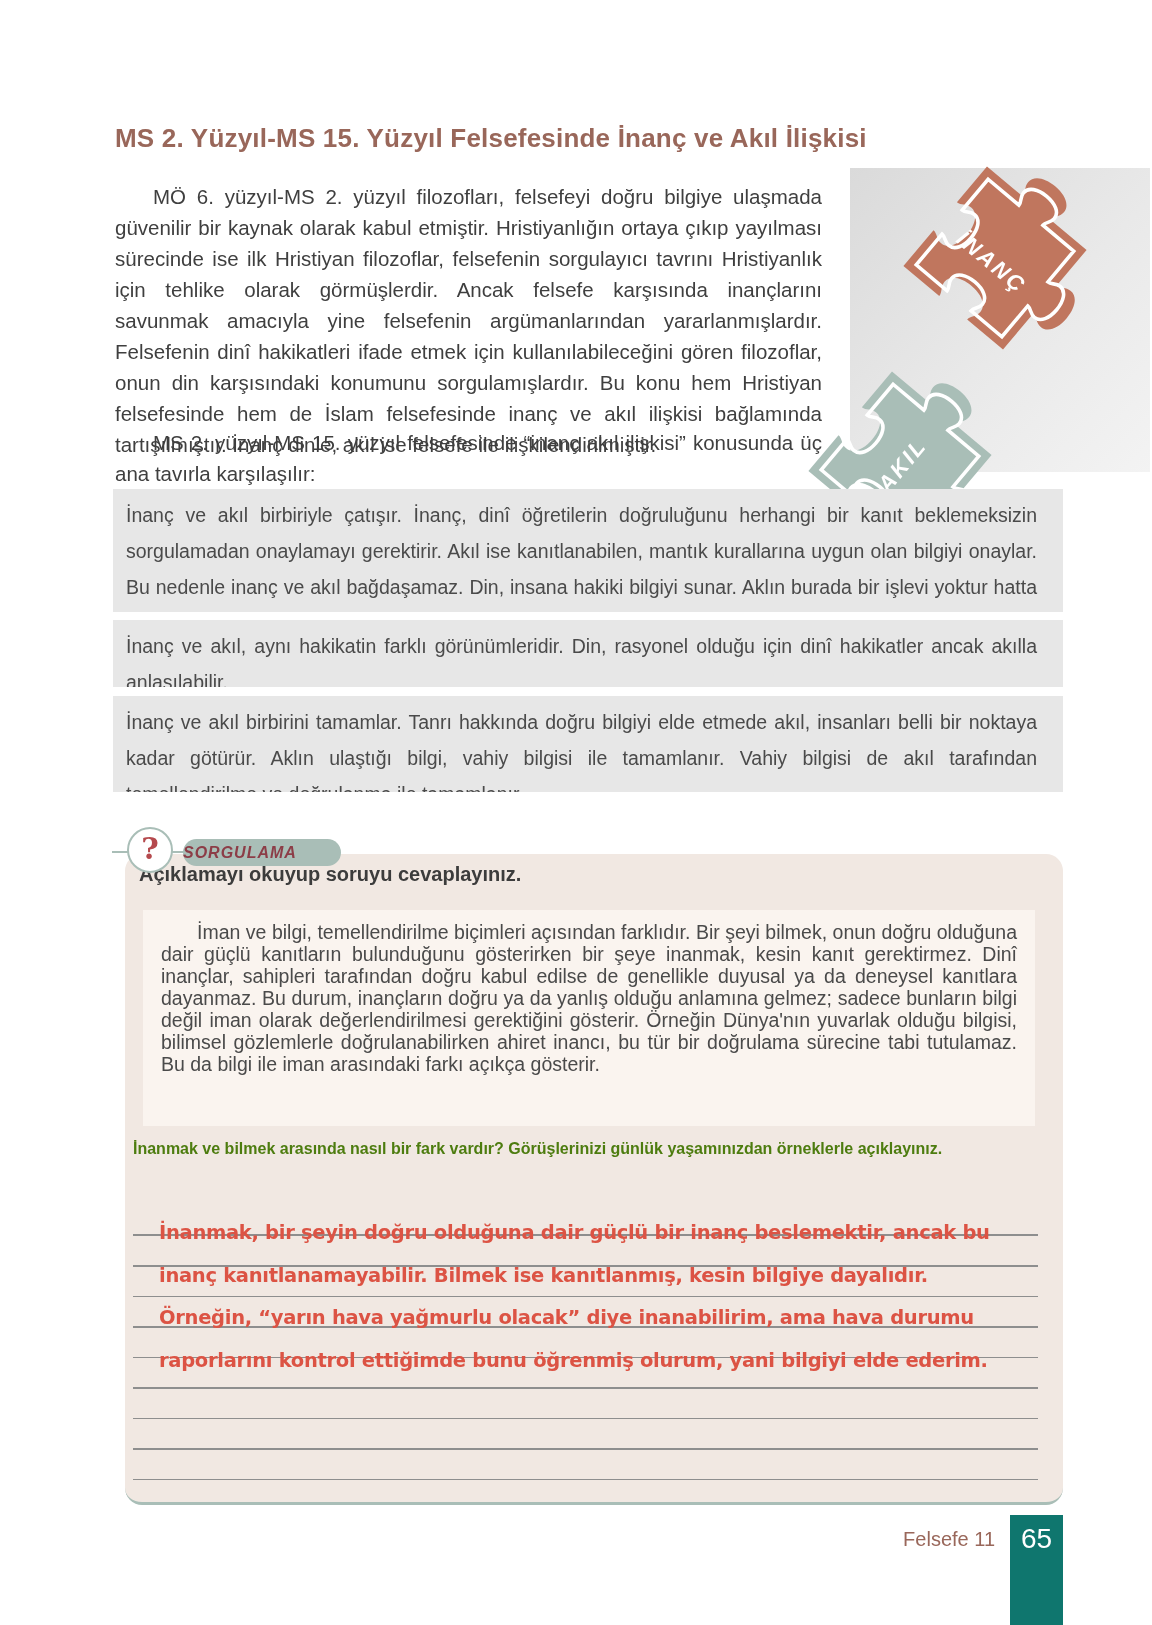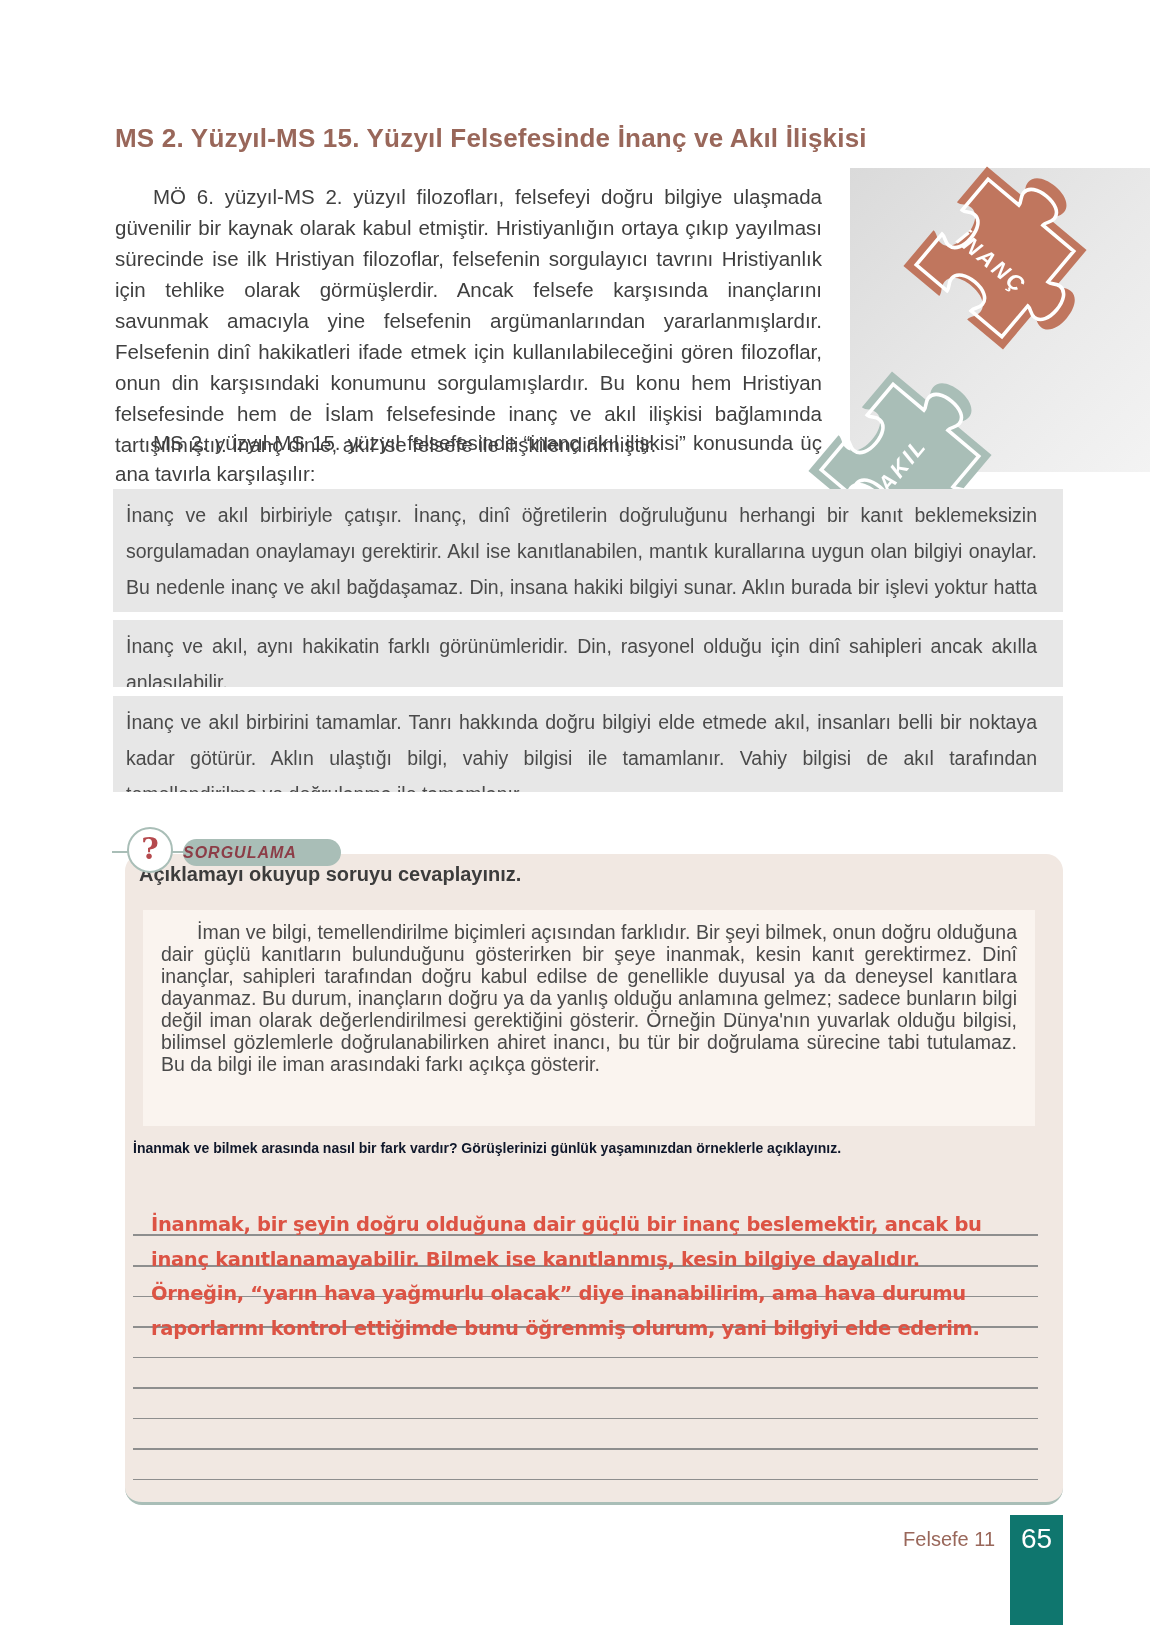--- a/index.html
+++ b/index.html
@@ -30,26 +30,26 @@
   .badge{position:absolute;left:183px;top:839px;width:158px;height:27px;border-radius:14px;
          background:#a9beb7;z-index:3;display:flex;align-items:center;justify-content:flex-start;}
   .badge span{color:#8c3d47;font-size:16px;font-weight:bold;font-style:italic;letter-spacing:1px;}
   .panel{position:absolute;left:125px;top:854px;width:938px;height:651px;background:#f1e8e2;
          border-bottom:3px solid #a9beb7;box-sizing:border-box;border-radius:17px;}
   .instruction{position:absolute;left:14px;top:9px;font-size:20px;font-weight:bold;color:#3c3c3c;}
   .passage{position:absolute;left:18px;top:56px;width:892px;height:216px;background:#faf4ef;
            box-sizing:border-box;padding:11px 18px;color:#4a4a4a;font-size:19.5px;line-height:22px;
            text-align:justify;overflow:hidden;}
   .passage .indent{display:inline-block;width:36px;}
-  .question{position:absolute;left:8px;top:280px;width:912px;font-size:14px;font-weight:bold;
-            color:#0f172a;line-height:29px;}
+  .question{position:absolute;left:8px;top:280px;width:912px;font-size:16px;font-weight:bold;
+            color:#4d7c0f;line-height:29px;}
   .answer-area{position:absolute;left:8px;top:352px;width:905px;height:275px;
         background-image:repeating-linear-gradient(to bottom,
           transparent 0px,transparent 28.5px,#8e8e8e 28.5px,#8e8e8e 30px,transparent 30px,transparent 30.5px);}
-  .ans-line{margin:4px;padding:0 0 0 14px;height:30.5px;line-height:30.5px;white-space:nowrap;
+  .ans-line{margin:12px;padding:0 0 0 14px;height:30.5px;line-height:30.5px;white-space:nowrap;
             font-family:"DejaVu Sans",sans-serif;font-weight:bold;font-size:19.5px;
             letter-spacing:-0.3px;color:#dc5344;}
   .footer-course{position:absolute;left:695px;top:1528px;width:300px;text-align:right;
                  font-size:20px;color:#99675a;}
   .page-tab{position:absolute;left:1010px;top:1515px;width:53px;height:120px;background:#0f766e;
             text-align:center;}
   .page-tab span{display:inline-block;margin-top:8px;color:#ffffff;font-size:28px;
                  font-family:"Liberation Sans",sans-serif;}
   svg text{font-family:"Liberation Sans",sans-serif;}
 </style>
@@ -75,21 +75,21 @@
     <g transform="translate(215,110) rotate(40) scale(1.3) translate(-50,-50)">
       <path fill="#c0765e" d="M0,0 L36,0 C36,-4 32,-6 32,-11 C32,-18 40,-22 50,-22 C60,-22 68,-18 68,-11 C68,-6 64,-4 64,0 L100,0 L100,36 C104,36 106,32 111,32 C118,32 122,40 122,50 C122,60 118,68 111,68 C106,68 104,64 100,64 L100,100 L64,100 C64,96 68,94 68,89 C68,82 60,78 50,78 C40,78 32,82 32,89 C32,94 36,96 36,100 L0,100 L0,64 C4,64 6,68 11,68 C18,68 22,60 22,50 C22,40 18,32 11,32 C6,32 4,36 0,36 Z"></path>
       <path transform="translate(7,7) scale(0.86)" fill="none" stroke="#ffffff" stroke-width="3.2" d="M0,0 L36,0 C36,-4 32,-6 32,-11 C32,-18 40,-22 50,-22 C60,-22 68,-18 68,-11 C68,-6 64,-4 64,0 L100,0 L100,36 C104,36 106,32 111,32 C118,32 122,40 122,50 C122,60 118,68 111,68 C106,68 104,64 100,64 L100,100 L64,100 C64,96 68,94 68,89 C68,82 60,78 50,78 C40,78 32,82 32,89 C32,94 36,96 36,100 L0,100 L0,64 C4,64 6,68 11,68 C18,68 22,60 22,50 C22,40 18,32 11,32 C6,32 4,36 0,36 Z"></path>
       <text x="50" y="60" text-anchor="middle" fill="#ffffff" font-size="17" font-weight="bold" font-style="italic" letter-spacing="2">İNANÇ</text>
     </g>
   </svg>
 
   <p class="para para2"><span class="indent"></span><span>MS 2. yüzyıl-MS 15. yüzyıl felsefesinde “inanç akıl ilişkisi” konusunda üç ana tavırla karşılaşılır:</span></p>
 
   <div class="tenet tenet1">İnanç ve akıl birbiriyle çatışır. İnanç, dinî öğretilerin doğruluğunu herhangi bir kanıt beklemeksizin sorgulamadan onaylamayı gerektirir. Akıl ise kanıtlanabilen, mantık kurallarına uygun olan bilgiyi onaylar. Bu nedenle inanç ve akıl bağdaşamaz. Din, insana hakiki bilgiyi sunar. Aklın burada bir işlevi yoktur hatta akıl, insanı dinî hakikatlere götüremediği gibi bu hakikatlerden uzaklaştırabilir.</div>
-  <div class="tenet tenet2">İnanç ve akıl, aynı hakikatin farklı görünümleridir. Din, rasyonel olduğu için dinî sahipleri ancak akılla anlaşılabilir.</div>
+  <div class="tenet tenet2">İnanç ve akıl, aynı hakikatin farklı görünümleridir. Din, rasyonel olduğu için dinî hakikatler ancak akılla anlaşılabilir.</div>
   <div class="tenet tenet3">İnanç ve akıl birbirini tamamlar. Tanrı hakkında doğru bilgiyi elde etmede akıl, insanları belli bir noktaya kadar götürür. Aklın ulaştığı bilgi, vahiy bilgisi ile tamamlanır. Vahiy bilgisi de akıl tarafından temellendirilme ve doğrulanma ile tamamlanır.</div>
 
   <div class="connector"></div>
   <div class="q-circle">
     <span>?</span>
   </div>
   <div class="badge">
     <span>SORGULAMA</span>
   </div>
 

